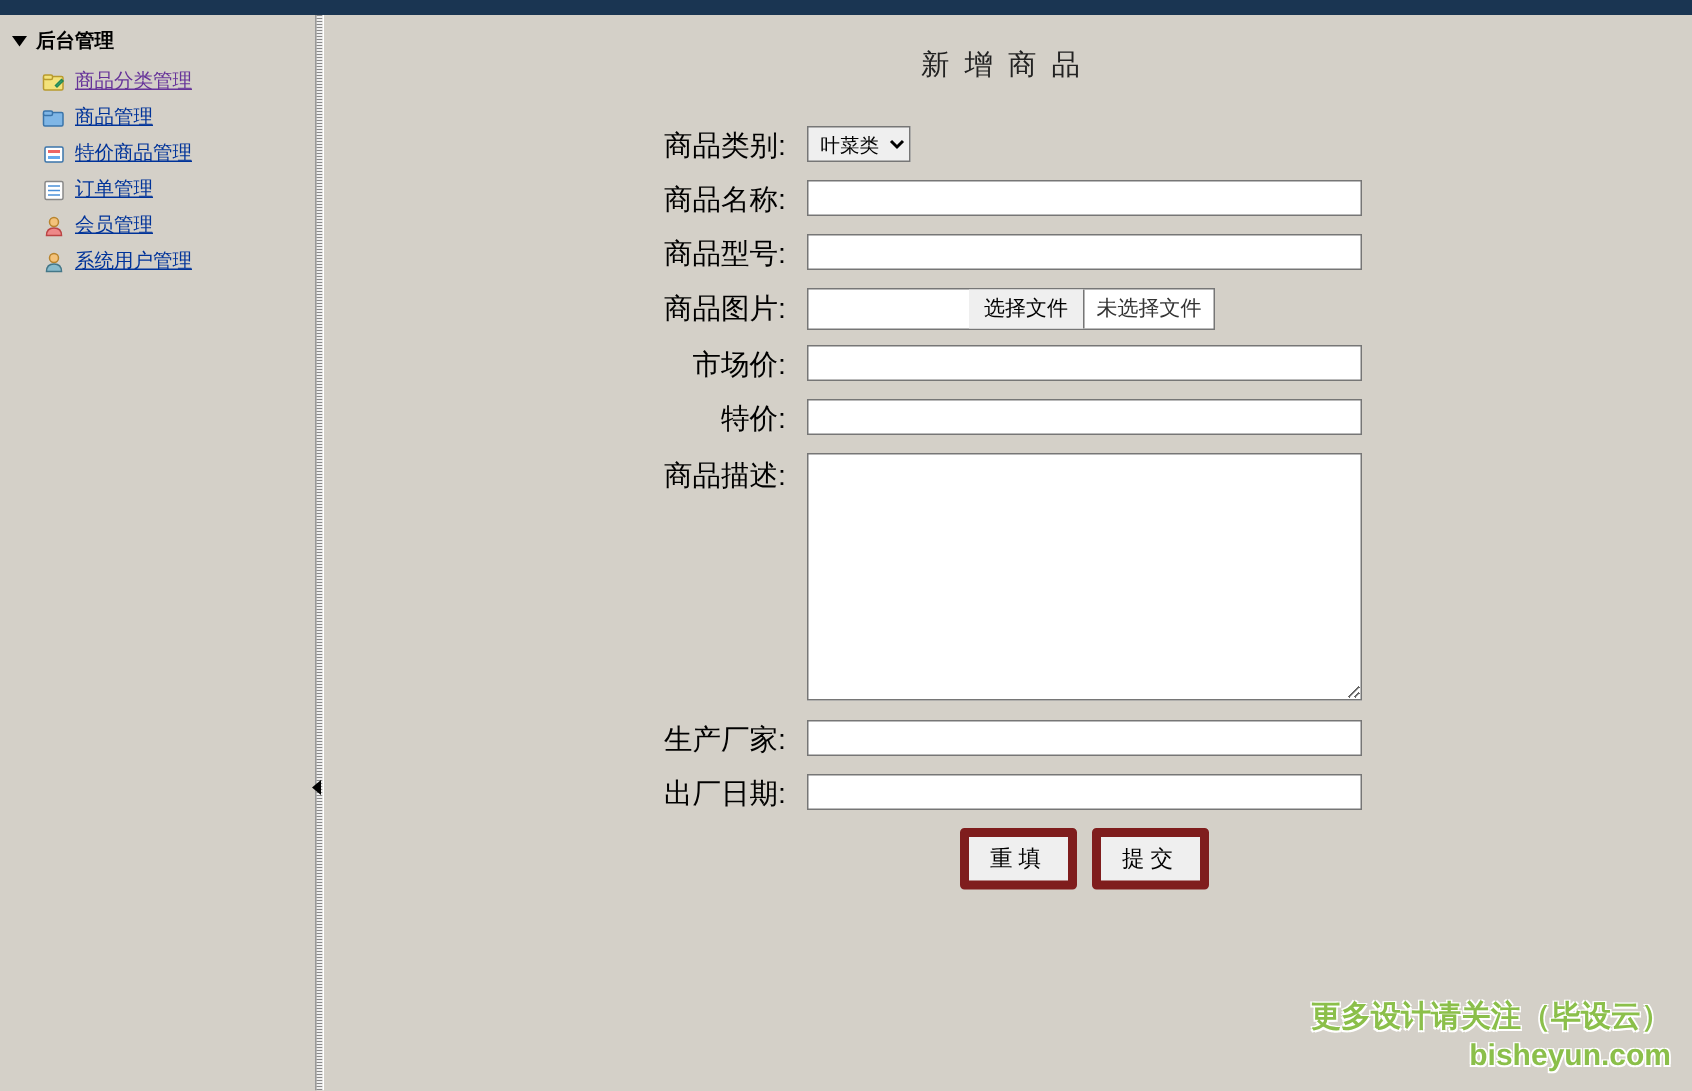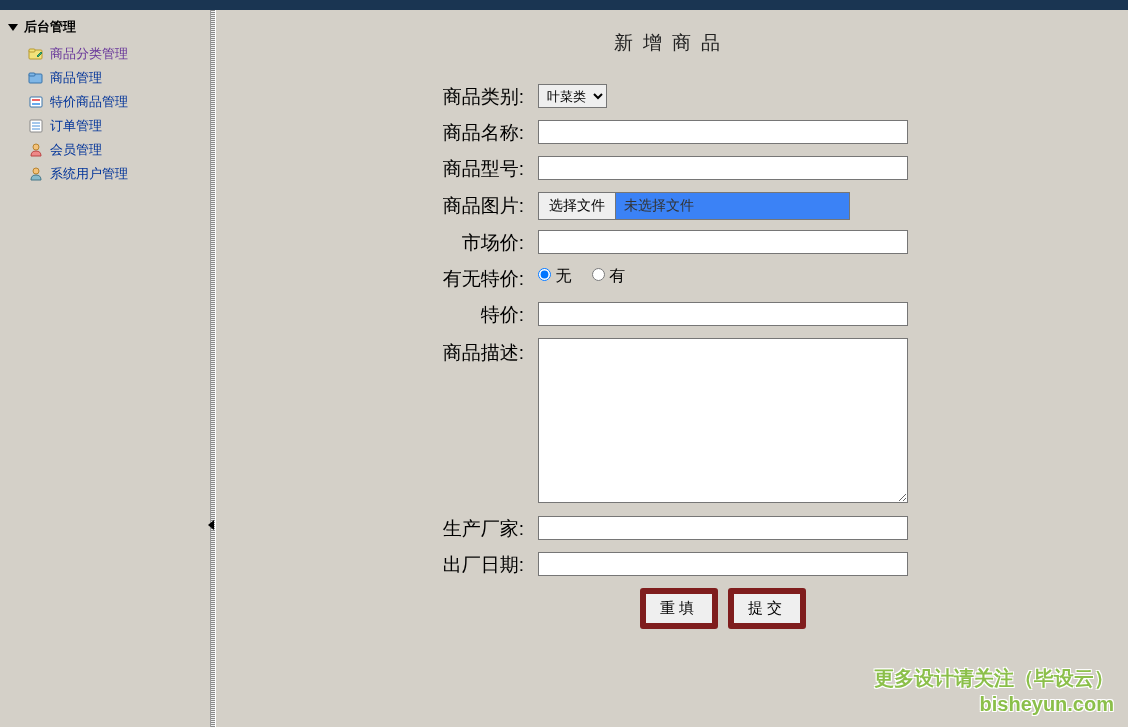--- a/index.html
+++ b/index.html
@@ -38,25 +38,26 @@
     .sidebar-header .tri {
       display: inline-block;
       width: 0; height: 0;
       border-left: 5px solid transparent;
       border-right: 5px solid transparent;
       border-top: 7px solid #000;
       margin-right: 6px;
     }
     .sidebar ul { list-style: none; padding-left: 20px; }
     .sidebar li {
-      display: flex; align-items: center;
+      display: flex; align-items: flex-end;
       padding: 3px 0;
       cursor: pointer;
       color: #003399;
       font-size: 13px;
+      text-decoration: underline;
     }
     .sidebar li.current { color: #663399; }
     .icon {
       display: inline-block;
       width: 16px; height: 16px;
       margin-right: 6px;
       flex-shrink: 0;
     }
     .divider {
       width: 6px;
@@ -115,23 +116,24 @@
       height: 24px;
       border: 1px solid #767676;
       background: #efefef;
       font-size: 13px;
       padding: 1px 4px;
     }
     .file-wrap {
       display: inline-flex;
       align-items: stretch;
       border: 1px solid #767676;
-      background: #3b82f6;
+      background: #ffffff;
       height: 28px;
-      width: 312px;
+      width: 272px;
+      justify-content: flex-end;
     }
     .file-btn {
       background: #efefef;
       border-right: 1px solid #767676;
       padding: 3px 10px;
       font-size: 14px;
       display: flex; align-items: center;
       cursor: pointer;
     }
     .file-text {
@@ -282,33 +284,20 @@
             <div class="file-btn">选择文件</div>
             <div class="file-text">未选择文件</div>
           </div>
         </td>
       </tr>
       <tr>
         <td class="label">市场价:</td>
         <td><input type="text" value="" style=""></td>
       </tr>
       <tr>
-        <td class="label">有无特价:</td>
-        <td class="radio-row">
-          <label>
-            <input type="radio" name="disc" checked="" style="">
-            <span>无</span>
-          </label>
-          <label>
-            <input type="radio" name="disc" style="">
-            <span>有</span>
-          </label>
-        </td>
-      </tr>
-      <tr>
         <td class="label">特价:</td>
         <td><input type="text" value="" style=""></td>
       </tr>
       <tr>
         <td class="label top">商品描述:</td>
         <td><textarea style=""></textarea></td>
       </tr>
       <tr>
         <td class="label">生产厂家:</td>
         <td><input type="text" value="" style=""></td>

